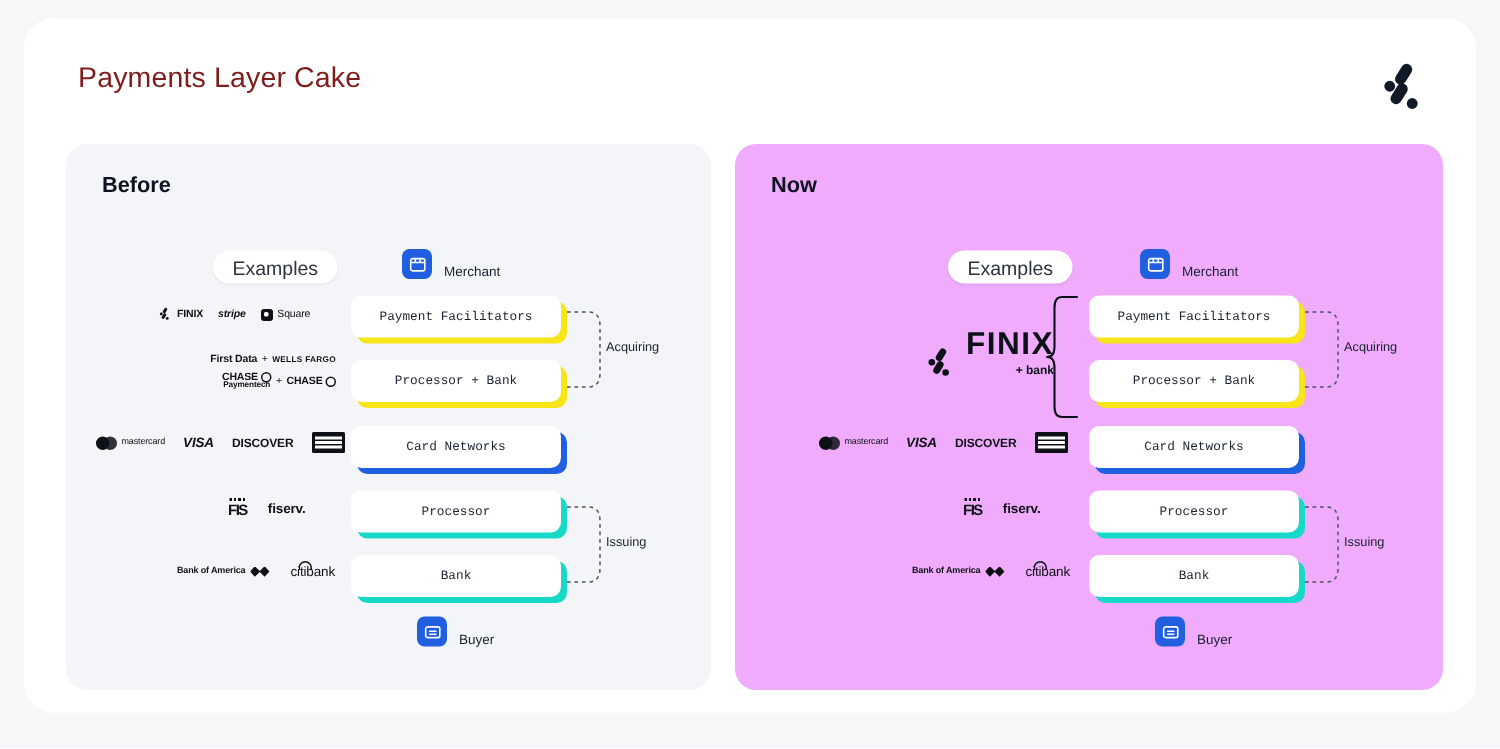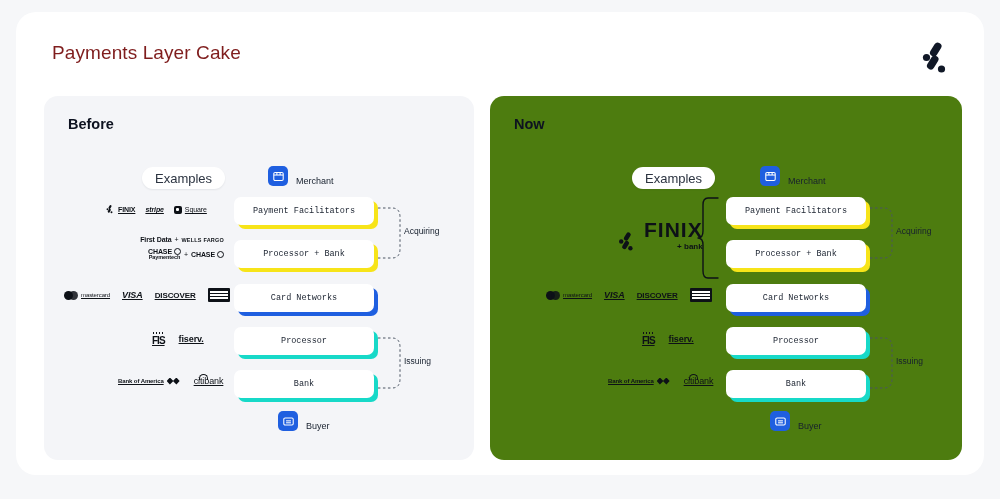--- a/index.html
+++ b/index.html
@@ -36,21 +36,21 @@
   }
 
   
   .panel {
     position: absolute;
     top: 96px;
     width: 430px; height: 364px;
     border-radius: 14px;
   }
   .panel-before { left: 44px;  width: 430px; background: #f4f5f8; }
-  .panel-now    { left: 490px; width: 472px; background: #4d7c0f; }
+  .panel-now    { left: 490px; width: 472px; background: #f0abfc; }
   .panel-title {
     position: absolute;
     left: 24px; top: 20px;
     font-size: 14.5px;
     font-weight: 700;
     color: #0d1220;
   }
 
   
   .examples-pill {
@@ -110,21 +110,20 @@
     font-size: 8.5px;
     color: #17202e;
   }
 
   
   .logo-row {
     position: absolute;
     display: flex; align-items: center;
     gap: 10px;
     color: #0d1117;
-    text-decoration: underline;
   }
   .logo-col {
     position: absolute;
     display: flex; flex-direction: column; align-items: flex-end;
     gap: 5px;
     color: #0d1117;
   }
   .lg {
     display: inline-flex; align-items: center; gap: 3px;
     font-size: 7px; font-weight: 700; white-space: nowrap;

